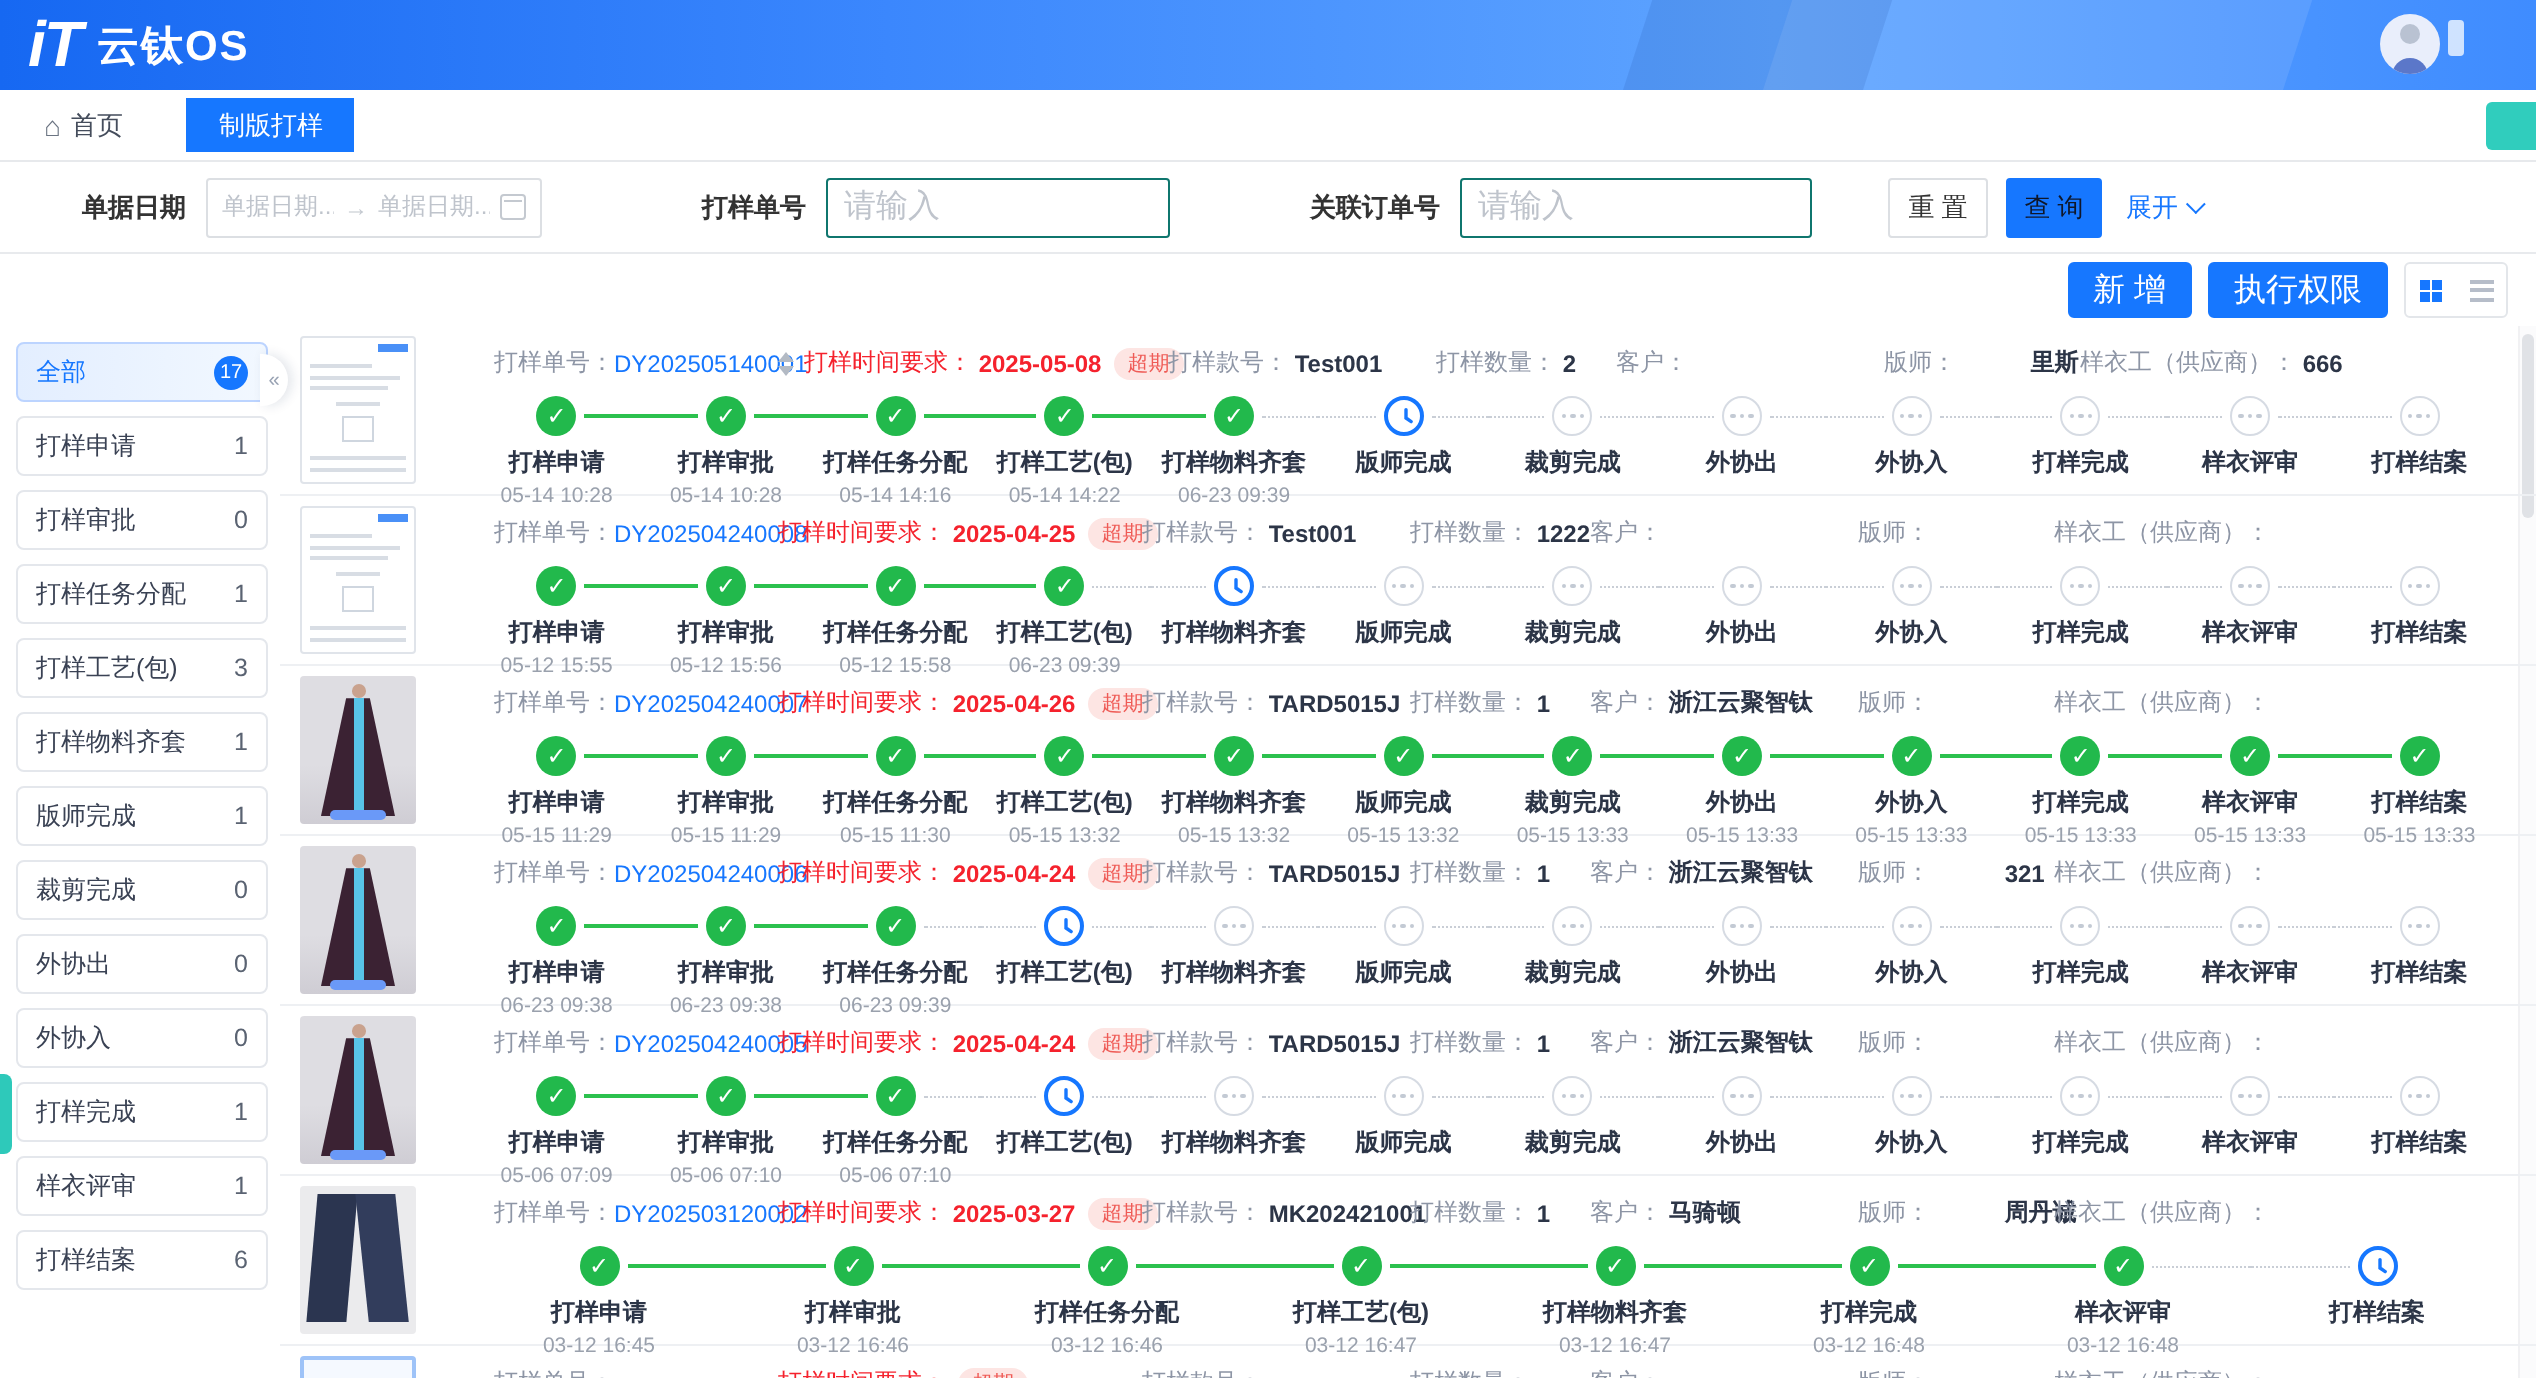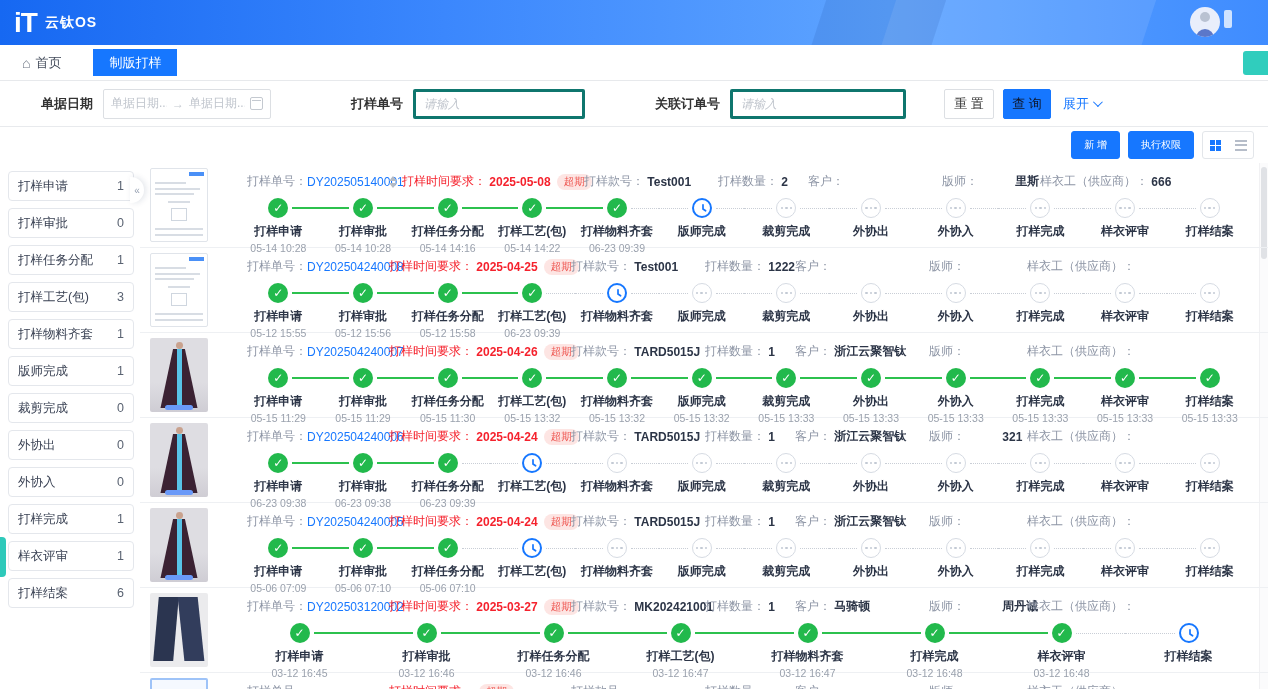--- a/index.html
+++ b/index.html
@@ -4,57 +4,57 @@
 <style>
   * { box-sizing: border-box; margin:0; padding:0; }
   html,body { width:1268px; height:689px; overflow:hidden; }
   body { font-family:"Liberation Sans","DejaVu Sans",sans-serif; font-size:12px; color:#333; background:#fff; position:relative; }
 
   
   .app-header { height:45px; background:linear-gradient(90deg,#1668f2 0%,#3b87fd 35%,#5ea4ff 70%,#3f8cff 100%); position:relative; display:flex; align-items:center; overflow:hidden; }
   .hdr-deco1 { position:absolute; right:120px; top:-10px; width:260px; height:70px; background:rgba(255,255,255,.10); transform:skewX(-18deg); }
   .hdr-deco2 { position:absolute; right:330px; top:-10px; width:120px; height:70px; background:rgba(0,40,120,.10); transform:skewX(-18deg); }
   .logo { display:flex; align-items:center; margin-left:14px; gap:8px; z-index:2; }
-  .logo-mark { color:#fff; font-weight:800; font-size:28px; letter-spacing:-1px; }
-  .logo-text { color:#fff; font-weight:700; font-size:14px; letter-spacing:1px; }
+  .logo-mark { color:#fff; font-weight:800; font-size:32px; font-style:italic; letter-spacing:-1px; }
+  .logo-text { color:#fff; font-weight:700; font-size:21px; letter-spacing:1px; }
   .avatar { position:absolute; right:48px; top:7px; width:30px; height:30px; border-radius:50%; background:#e9eefb; overflow:hidden; cursor:pointer; }
   .avatar .head { position:absolute; top:5px; left:10px; width:10px; height:10px; border-radius:50%; background:#b9c2d2; }
   .avatar .bodyp { position:absolute; bottom:-4px; left:6px; width:18px; height:12px; border-radius:9px 9px 0 0; background:#5b77c9; }
   .hdr-chip { position:absolute; right:36px; top:10px; width:8px; height:18px; background:rgba(255,255,255,.75); border-radius:2px; }
 
   
   .tabbar { height:36px; background:#fff; border-bottom:1px solid #e7e9ec; display:flex; align-items:center; position:relative; }
   .tab-home { display:flex; align-items:center; gap:5px; margin-left:22px; color:#454d5c; font-size:13px; cursor:pointer; }
   .home-icon { font-size:14px; color:#6b7482; }
   .tab-active { margin-left:32px; height:27px; line-height:27px; padding:0 16px; background:#1677ff; color:#fff; font-size:13px; cursor:pointer; }
   .teal-corner { position:absolute; right:0; top:6px; width:25px; height:24px; background:#30cdbd; border-radius:3px 0 0 3px; cursor:pointer; }
 
   
   .filterbar { height:46px; background:#fff; border-bottom:1px solid #e8eaed; display:flex; align-items:center; padding-left:41px; }
   .f-label { font-size:13px; color:#333; font-weight:700; margin-right:10px; white-space:nowrap; }
   .date-box { width:168px; height:30px; border:1px solid #dcdfe3; border-radius:2px; display:flex; align-items:center; padding:0 7px; gap:5px; color:#bfc4cc; background:#fff; cursor:text; }
   .date-ph { font-size:12px; color:#bfc4cc; white-space:nowrap; overflow:hidden; flex:1; }
   .date-arrow { color:#c4c9d0; }
   .cal-icon { width:13px; height:13px; border:1px solid #c4c9d0; border-radius:2px; position:relative; flex:none; }
   .cal-icon::before { content:""; position:absolute; top:2px; left:1px; right:1px; height:1px; background:#c4c9d0; }
-  .txt-input { height:30px; border:3px solid #0f766e; border-radius:2px; padding:0 8px; font-size:12px; color:#333; font-family:inherit;font-style:italic; }
+  .txt-input { height:30px; border:1px solid #0f766e; border-radius:2px; padding:0 8px; font-size:16px; color:#333; font-family:inherit; }
   .txt-input::placeholder { color:#bfc4cc; }
   .inp-order { width:172px; margin-left:0; }
   .ml-order { margin-left:80px; }
   .ml-related { margin-left:70px; }
   .inp-related { width:176px; }
   .btn { height:30px; border-radius:2px; font-size:13px; cursor:pointer; font-family:inherit; }
   .btn-reset { margin-left:38px; width:50px; background:#fff; border:1px solid #dcdfe3; color:#333; }
   .btn-search { margin-left:9px; width:48px; background:#1677ff; border:1px solid #1677ff; color:#0f172a; }
   .link-expand { margin-left:12px; color:#1677ff; font-size:13px; display:flex; align-items:center; gap:4px; cursor:pointer; }
   .chev-down { width:7px; height:7px; border-right:1.5px solid #1677ff; border-bottom:1.5px solid #1677ff; transform:rotate(45deg) translateY(-2px); }
 
   
   .actionbar { height:36px; background:#fff; display:flex; align-items:center; justify-content:flex-end; gap:8px; padding-right:14px; }
-  .btn-blue { height:28px; padding:0 12px; background:#1677ff; border:1px solid #1677ff; color:#fff; border-radius:3px; font-size:10px; cursor:pointer; font-family:inherit; }
+  .btn-blue { height:28px; padding:0 12px; background:#1677ff; border:1px solid #1677ff; color:#fff; border-radius:3px; font-size:16px; cursor:pointer; font-family:inherit; }
   .view-toggle { display:flex; border:1px solid #e3e6ea; border-radius:3px; overflow:hidden; background:#fff; }
   .vt-cell { width:25px; height:26px; display:flex; align-items:center; justify-content:center; cursor:pointer; }
   .grid-ic { width:11px; height:11px; display:grid; grid-template-columns:5px 5px; grid-template-rows:5px 5px; gap:1px; }
   .grid-ic i { background:#1677ff; }
   .list-ic { display:flex; flex-direction:column; gap:2.5px; }
   .list-ic i { display:block; width:12px; height:2px; background:#b6bdc9; }
 
   
   .main { display:flex; height:526px; position:relative; }
   .sidebar { width:140px; padding:8px 6px 0 8px; flex:none; }
@@ -184,20 +184,24 @@
           <i></i>
           <i></i>
           <i></i>
         </span>
     </div>
   </div>
 </section>
 
 <div class="main">
   <aside class="sidebar" id="sidebar">
+      <div class="side-item active">
+        <span class="side-label">全部</span>
+        <span class="badge17">17</span>
+      </div>
       <div class="side-item">
         <span class="side-label">打样申请</span>
         <span class="cnt">1</span>
       </div>
       <div class="side-item">
         <span class="side-label">打样审批</span>
         <span class="cnt">0</span>
       </div>
       <div class="side-item">
         <span class="side-label">打样任务分配</span>

